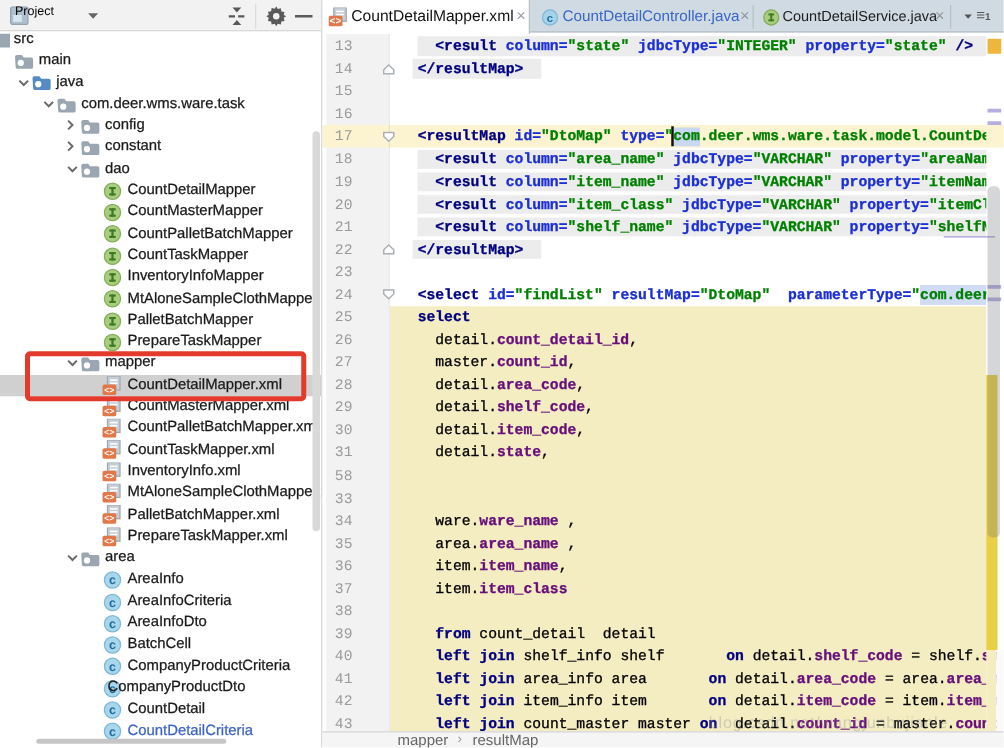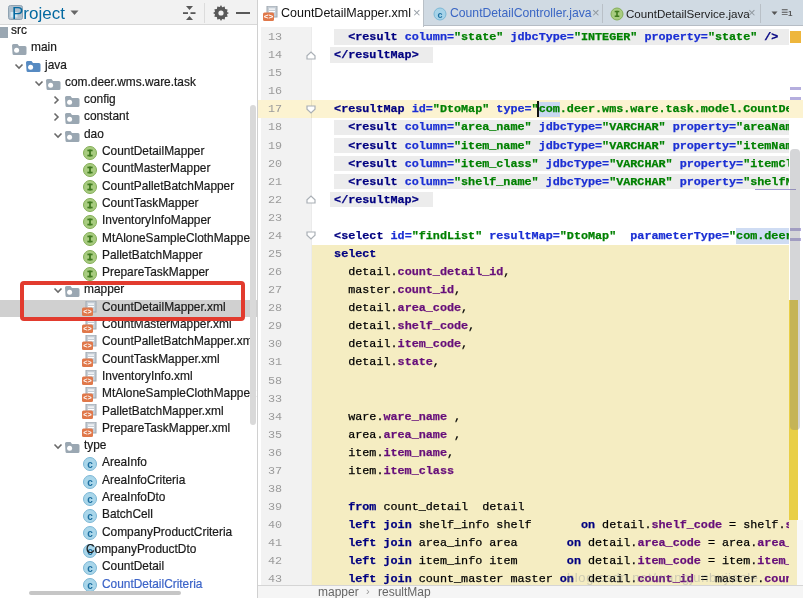--- a/index.html
+++ b/index.html
@@ -18,21 +18,21 @@
 <body>
 <div id="wrap">
 
 <div class="ab" style="left:0;top:0;width:257px;height:598px;background:#fff;overflow:hidden">
 
   <div class="ab" style="left:0;top:0;width:257px;height:25px;background:#f2f2f2;border-bottom:1px solid #d8d8d8"></div>
   <svg class="ab" style="left:8px;top:5px" width="15" height="15">
         <rect x="0.5" y="0.5" width="14" height="14" rx="2" fill="#afbfcc" stroke="#8fa3b2"></rect>
         <rect x="2.5" y="7" width="7" height="5.5" fill="#d6e6f0"></rect>
       </svg>
-  <div class="ab" style="left:12px;top:4px;font-size:17px;color:#0369a1">Project</div>
+  <div class="ab" style="left:12px;top:4px;font-size:10px;color:#000000">Project</div>
   <svg class="ab" style="left:70px;top:10px" width="9" height="6">
         <path d="M0.5 0.5 L4.5 5 L8.5 0.5" fill="#666"></path>
       </svg>
   <svg class="ab" style="left:182px;top:5px" width="15" height="16">
     <path d="M4 1 h7 l-3.5 4 z" fill="#595959"></path>
     <rect x="1" y="7.2" width="5" height="1.8" fill="#595959"></rect>
         <rect x="8.5" y="7.2" width="5" height="1.8" fill="#595959"></rect>
     <path d="M4 15 h7 l-3.5 -4 z" fill="#595959"></path>
   </svg>
   <div class="ab" style="left:204px;top:3px;width:1px;height:20px;background:#dcdcdc"></div>
@@ -220,21 +220,21 @@
         <text x="6.5" y="13.2" font-size="7" font-weight="bold" fill="#fff" text-anchor="middle" font-family="Liberation Mono">&lt;&gt;</text>
       </svg>
 <div class="ab tl" style="left:102px;top:419.8px;color:#1a1a1a">PrepareTaskMapper.xml</div>
 <svg class="ab" style="left:53px;top:443.1px" width="10" height="7">
         <path d="M1.5 1.5 L5 5 L8.5 1.5" stroke="#6a6a6a" stroke-width="1.6" fill="none"></path>
       </svg>
 <svg class="ab" style="left:64px;top:438.90000000000003px" width="16" height="16">
         <path d="M1 4.5 q0-1.5 1.5-1.5 h4 l1.5 2 h6 q1.5 0 1.5 1.5 v6 q0 1.5 -1.5 1.5 h-11 q-1.5 0 -1.5-1.5 z" fill="#9aa7b2"></path>
         <circle cx="5.6" cy="9.3" r="2.5" fill="#fff"></circle>
       </svg>
-<div class="ab tl" style="left:84px;top:437.1px;color:#1a1a1a">type</div>
+<div class="ab tl" style="left:84px;top:437.1px;color:#1a1a1a">area</div>
 <svg class="ab" style="left:82px;top:456.2px" width="16" height="16">
         <circle cx="8" cy="8" r="6.5" fill="#a9d6ea" stroke="#7db8d6" stroke-width="1"></circle>
         <text x="8" y="11.5" font-size="10" font-weight="bold" fill="#1d6fa0" text-anchor="middle" font-family="Liberation Sans">c</text>
       </svg>
 <div class="ab tl" style="left:102px;top:454.4px;color:#1a1a1a">AreaInfo</div>
 <svg class="ab" style="left:82px;top:473.5px" width="16" height="16">
         <circle cx="8" cy="8" r="6.5" fill="#a9d6ea" stroke="#7db8d6" stroke-width="1"></circle>
         <text x="8" y="11.5" font-size="10" font-weight="bold" fill="#1d6fa0" text-anchor="middle" font-family="Liberation Sans">c</text>
       </svg>
 <div class="ab tl" style="left:102px;top:471.7px;color:#1a1a1a">AreaInfoCriteria</div>

